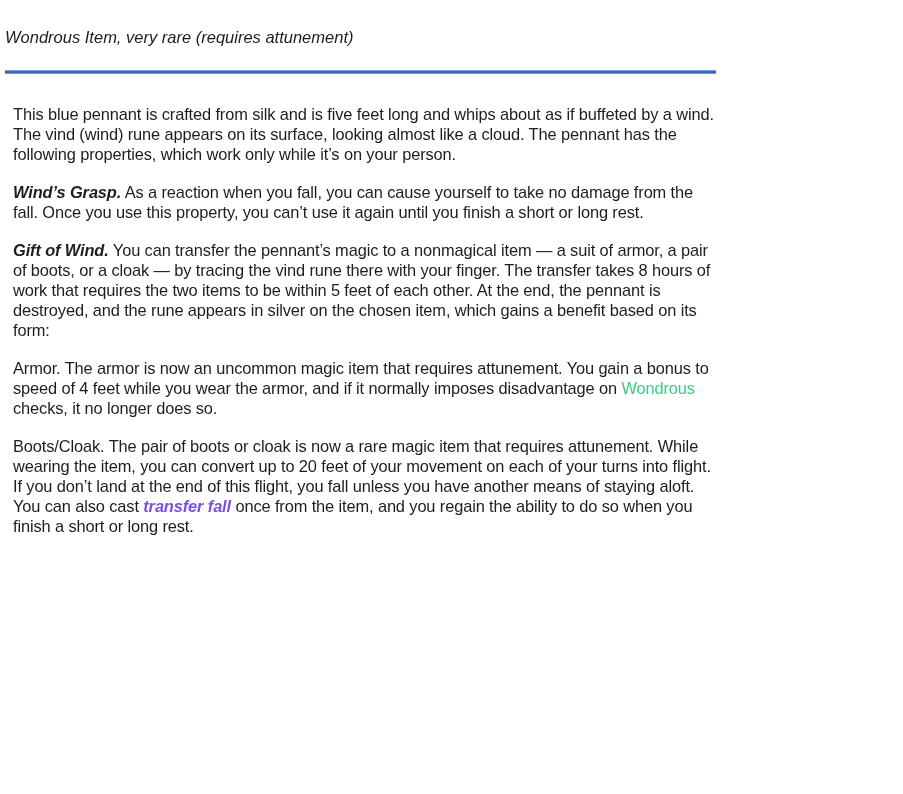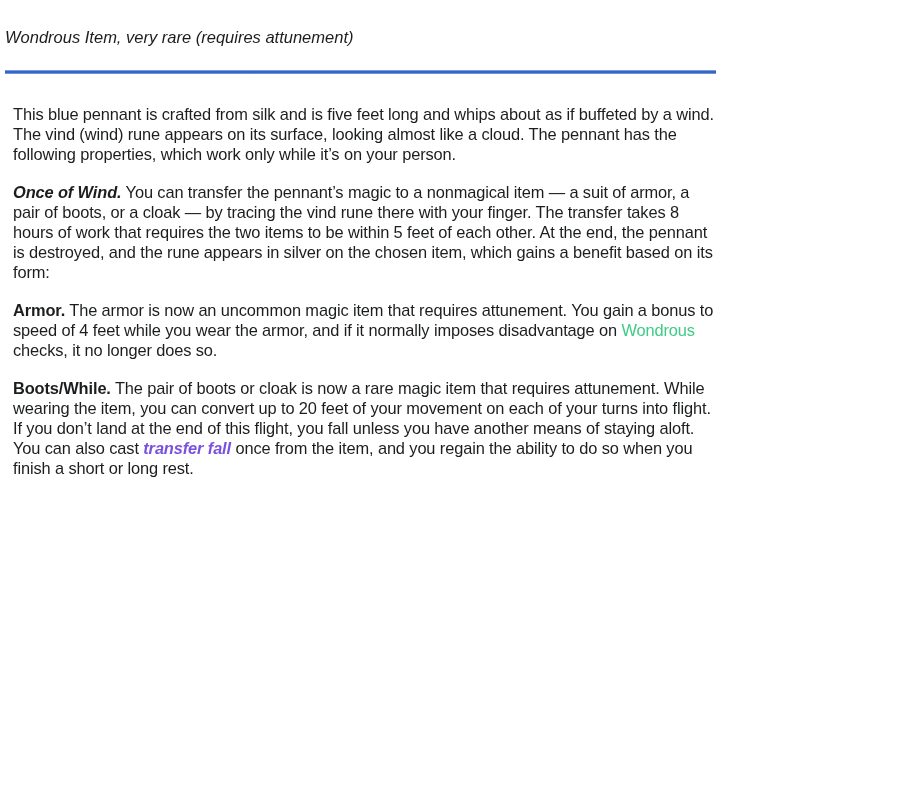--- a/index.html
+++ b/index.html
@@ -39,21 +39,21 @@
     letter-spacing: -0.12px;
   }
   p.body.first {
     margin-top: 30px;
   }
   .lead-bi {
     font-weight: bold;
     font-style: italic;
   }
   .lead-b {
-    font-weight: bold;
+    font-weight: normal;
   }
   a.spell-link {
     color: #7a50e0;
     font-weight: bold;
     font-style: italic;
     text-decoration: none;
     cursor: pointer;
   }
   a.skill-link {
     color: #3ecb85;
@@ -69,34 +69,38 @@
   <p class="subtitle">Wondrous Item, very rare (requires attunement)</p>
 
   <div class="divider"></div>
 
   <p class="body first">
     <span>This blue pennant is crafted from silk and is five feet long and whips about as if buffeted by a wind. The vind (wind) rune appears on its surface, looking almost like a cloud. The pennant has the following properties, which work only while it’s on your person.</span>
   </p>
 
 
 
+  <p class="body">
+    <span class="lead-bi">Wind’s Grasp.</span>
+    <span>As a reaction when you fall, you can cause yourself to take no damage from the fall. Once you use this property, you can’t use it again until you finish a short or long rest.</span>
+  </p>
 
 
   <p class="body">
-    <span class="lead-bi">Once of Wind.</span>
+    <span class="lead-bi">Gift of Wind.</span>
     <span>You can transfer the pennant’s magic to a nonmagical item — a suit of armor, a pair of boots, or a cloak — by tracing the vind rune there with your finger. The transfer takes 8 hours of work that requires the two items to be within 5 feet of each other. At the end, the pennant is destroyed, and the rune appears in silver on the chosen item, which gains a benefit based on its form:</span>
   </p>
 
   <p class="body">
     <span class="lead-b">Armor.</span>
     <span>The armor is now an uncommon magic item that requires attunement. You gain a bonus to speed of 4 feet while you wear the armor, and if it normally imposes disadvantage on</span>
     <a class="skill-link" href="#">Wondrous</a>
     <span>checks, it no longer does so.</span>
   </p>
 
   <p class="body">
-    <span class="lead-b">Boots/While.</span>
+    <span class="lead-b">Boots/Cloak.</span>
     <span>The pair of boots or cloak is now a rare magic item that requires attunement. While wearing the item, you can convert up to 20 feet of your movement on each of your turns into flight. If you don’t land at the end of this flight, you fall unless you have another means of staying aloft. You can also cast</span>
     <a class="spell-link" href="#">transfer fall</a>
     <span>once from the item, and you regain the ability to do so when you finish a short or long rest.</span>
   </p>
 
 </div>
 
 </body></html>

